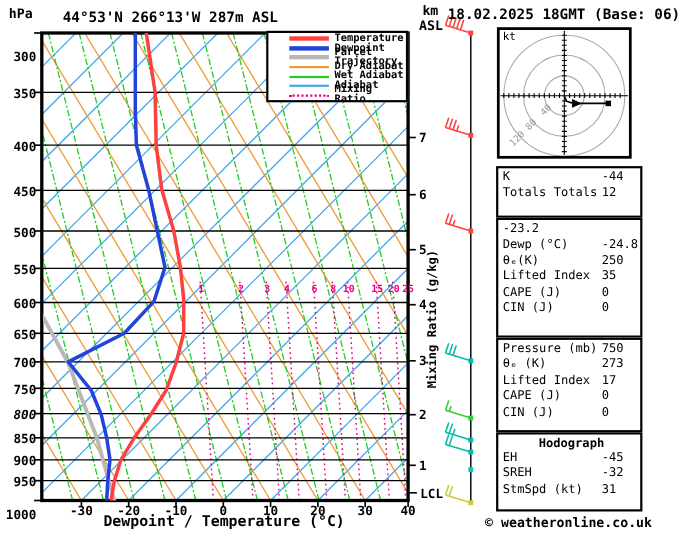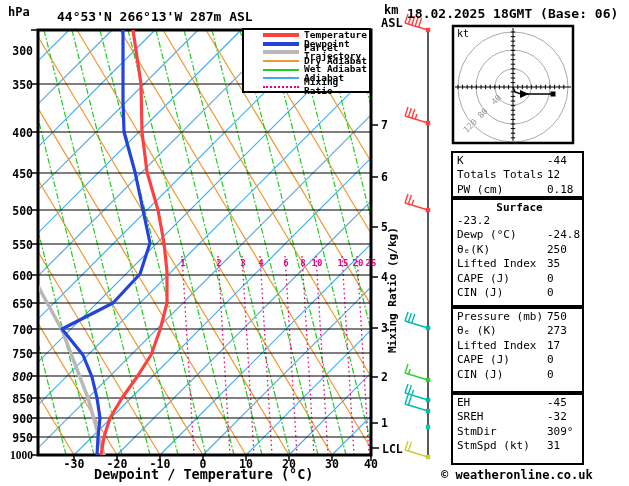--- a/index.html
+++ b/index.html
@@ -332,21 +332,21 @@
       <div class="plabel" style="left: 5px; top: 204px;">500</div>
       <div class="plabel" style="left: 5px; top: 238px;">550</div>
       <div class="plabel" style="left: 5px; top: 269px;">600</div>
       <div class="plabel" style="left: 5px; top: 297px;">650</div>
       <div class="plabel" style="left: 5px; top: 323px;">700</div>
       <div class="plabel" style="left: 5px; top: 347px;">750</div>
       <div class="plabel" style="left: 5px; top: 370px; font-style: italic;">800</div>
       <div class="plabel" style="left: 5px; top: 392px;">850</div>
       <div class="plabel" style="left: 5px; top: 412px;">900</div>
       <div class="plabel" style="left: 5px; top: 431px;">950</div>
-      <div class="plabel" style="left: 5px; top: 449px; font-family: Liberation Serif, serif;">1000</div>
+      <div class="plabel" style="left: 5px; top: 461px;">1000</div>
     </div>
   <div id="tlabels">
       <div class="tlabel" style="left: 57px; top: 457px;">-30</div>
       <div class="tlabel" style="left: 100px; top: 457px;">-20</div>
       <div class="tlabel" style="left: 143px; top: 457px;">-10</div>
       <div class="tlabel" style="left: 186px; top: 457px;">0</div>
       <div class="tlabel" style="left: 229px; top: 457px;">10</div>
       <div class="tlabel" style="left: 272px; top: 457px;">20</div>
       <div class="tlabel" style="left: 315px; top: 457px; text-align: center;">30</div>
       <div class="tlabel" style="left: 354px; top: 457px;">40</div>
@@ -384,27 +384,22 @@
   <div id="panel">
       <div class="pbox" style="top: 151px; height: 47px;">
         <div class="prow" style="">
           <div class="lbl" style="">K</div>
           <div class="val" style="">-44</div>
         </div>
         <div class="prow" style="">
           <div class="lbl" style="">Totals Totals</div>
           <div class="val" style="">12</div>
         </div>
-        <div class="prow" style="">
-          <div class="lbl" style="">PW (cm)</div>
-          <div class="val" style="">0.18</div>
-        </div>
       </div>
       <div class="pbox" style="top: 198px; height: 109px;">
-        <div class="ptitle" style="">Surface</div>
         <div class="prow" style="">
           <div class="val" style="">-23.2</div>
         </div>
         <div class="prow" style="">
           <div class="lbl" style="">Dewp (°C)</div>
           <div class="val" style="">-24.8</div>
         </div>
         <div class="prow" style="">
           <div class="lbl" style="">θₑ(K)</div>
           <div class="val" style="">250</div>
@@ -438,33 +433,30 @@
         <div class="prow" style="">
           <div class="lbl" style="">CAPE (J)</div>
           <div class="val" style="">0</div>
         </div>
         <div class="prow" style="">
           <div class="lbl" style="">CIN (J)</div>
           <div class="val" style="">0</div>
         </div>
       </div>
       <div class="pbox" style="top: 393px; height: 72px;">
+        <div class="ptitle" style="">Hodograph</div>
         <div class="prow" style="">
           <div class="lbl" style="">EH</div>
           <div class="val" style="">-45</div>
         </div>
         <div class="prow" style="">
           <div class="lbl" style="">SREH</div>
           <div class="val" style="">-32</div>
         </div>
         <div class="prow" style="">
-          <div class="lbl" style="">StmDir</div>
-          <div class="val" style="">309°</div>
-        </div>
-        <div class="prow" style="">
           <div class="lbl" style="">StmSpd (kt)</div>
           <div class="val" style="">31</div>
         </div>
       </div>
     </div>
 
   <div class="abs bold" style="left:441px;top:468px;font-size:12px;">© weatheronline.co.uk</div>
 </div>
 
 </body></html>

